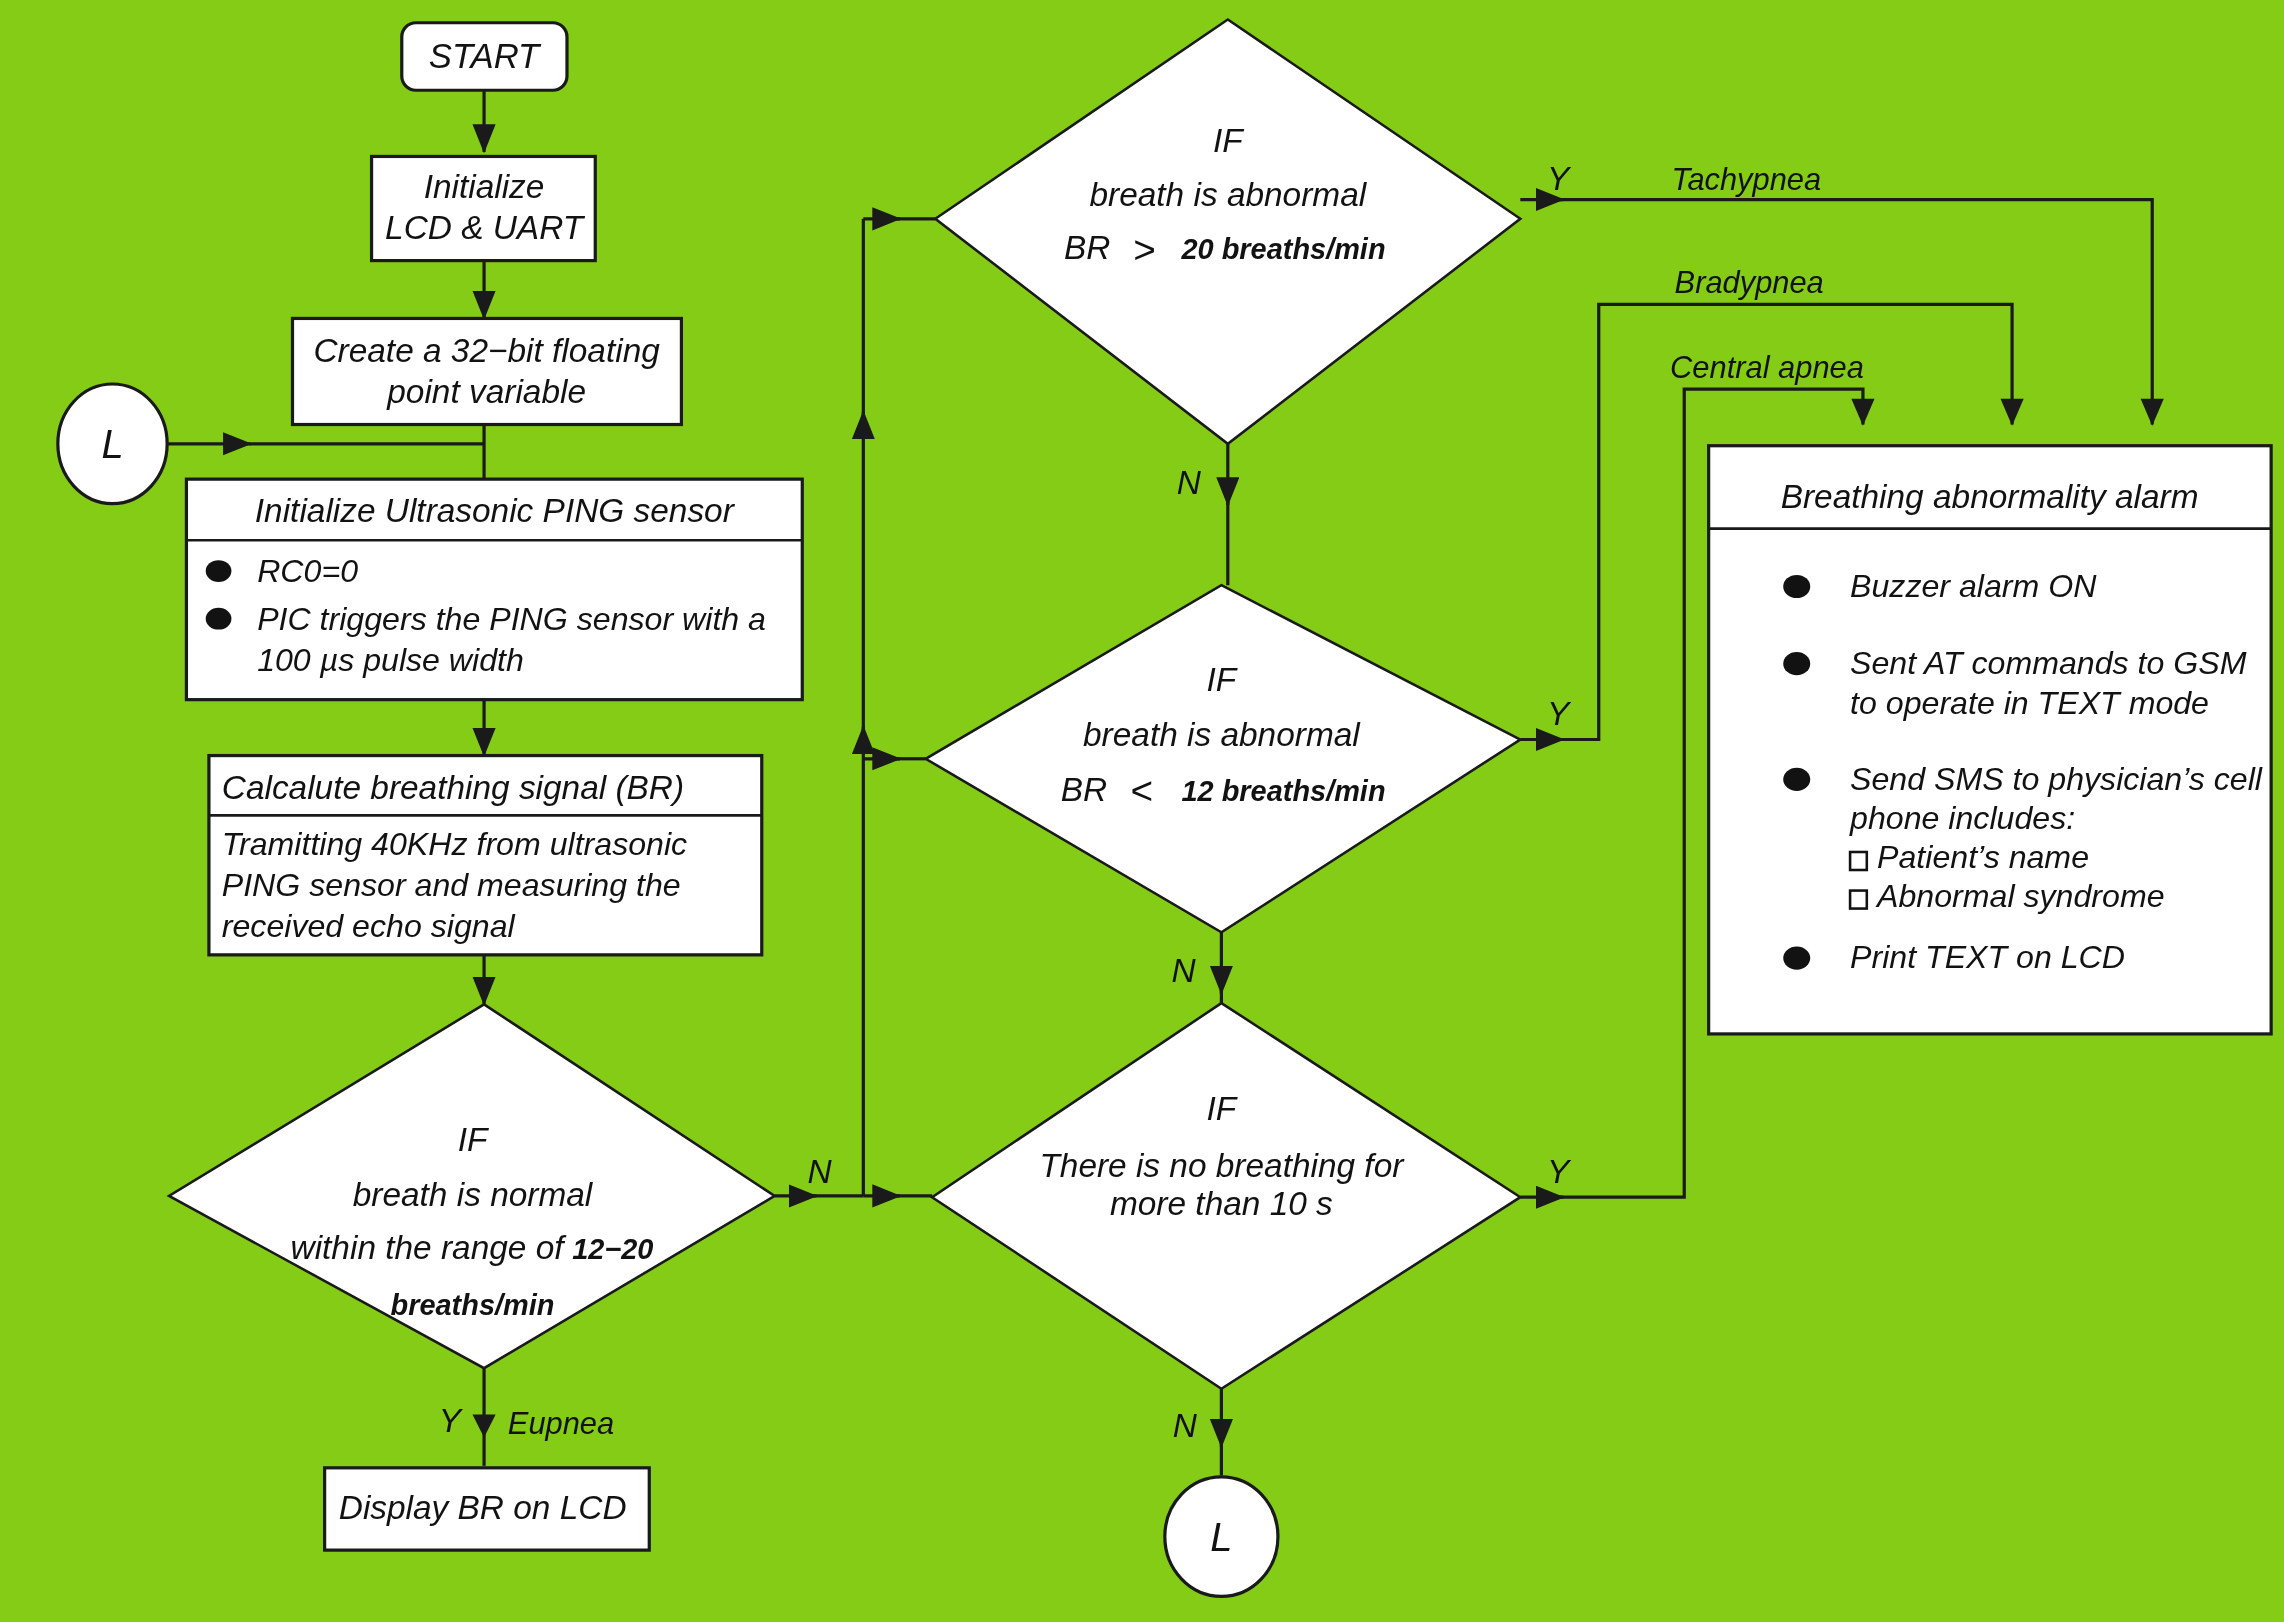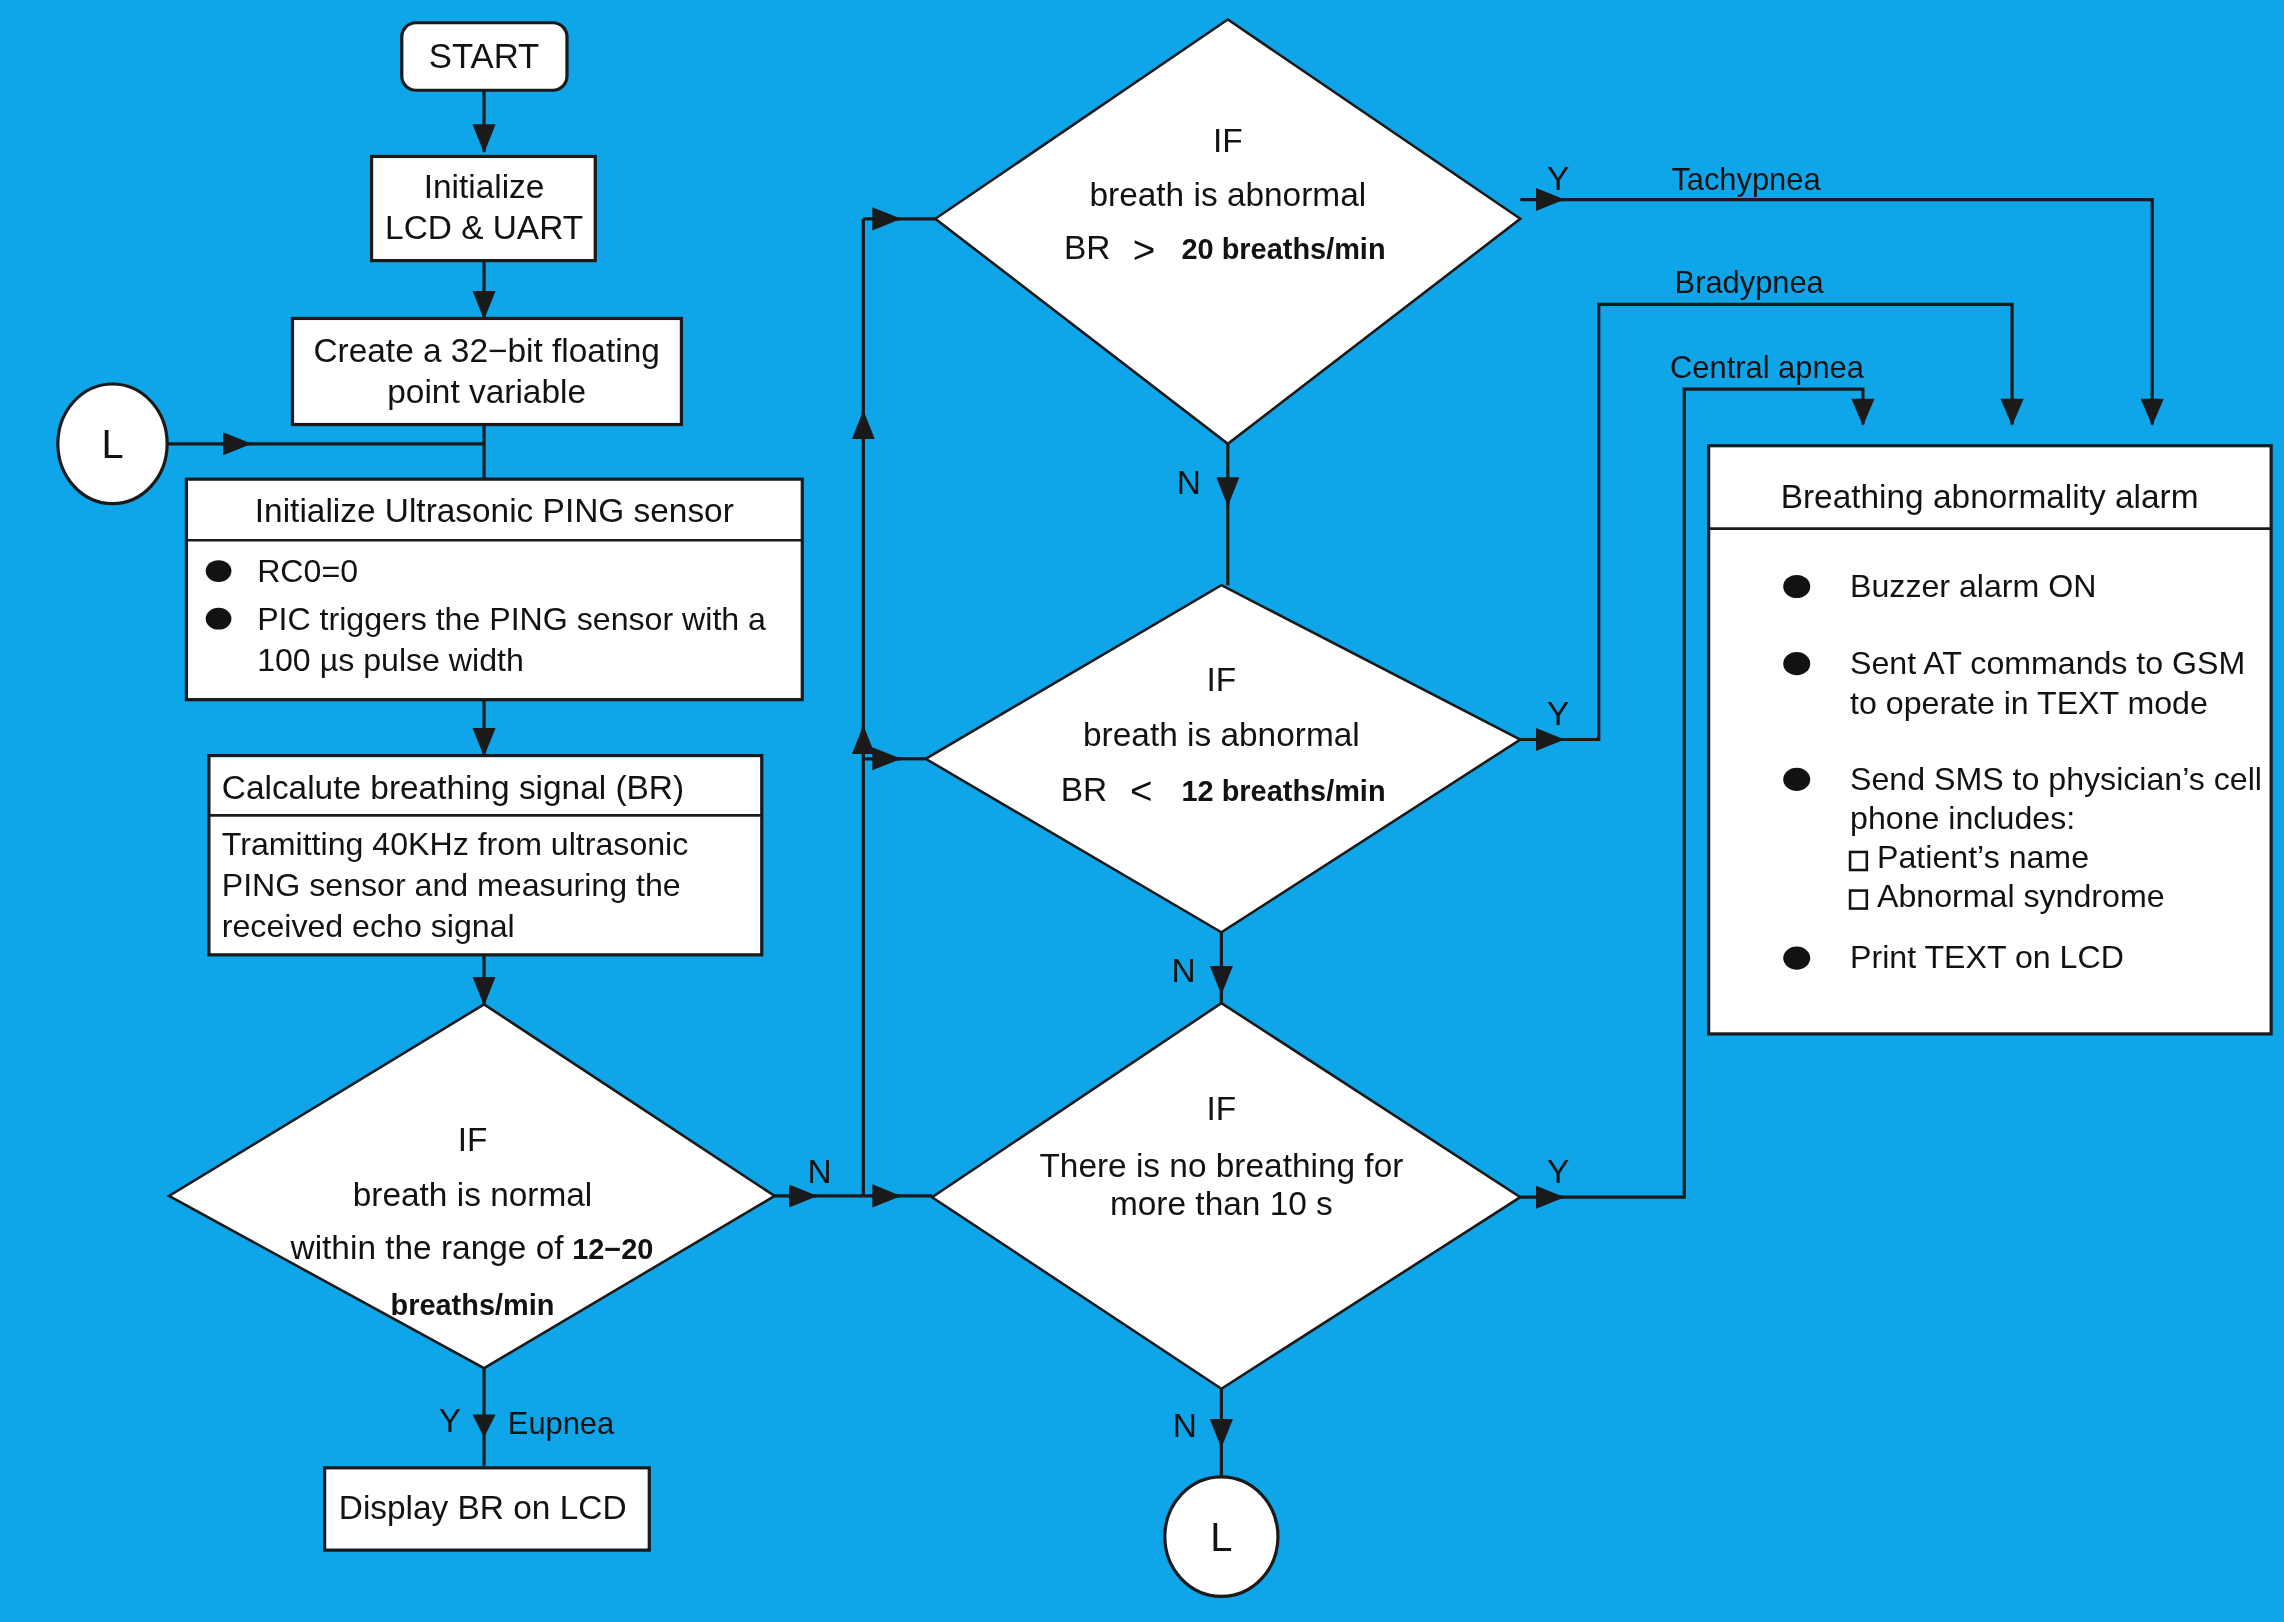--- a/index.html
+++ b/index.html
@@ -1,17 +1,17 @@
 <!DOCTYPE html>
 <html style="font-size:10.3px"><head>
 <meta charset="utf-8">
 <style>
   html,body{margin:0;padding:0;background:#ffffff;}
   body{font-family:"Liberation Sans",sans-serif;}
-  #stage{position:relative;width:2284px;height:1623px;background:#0ea5e9;overflow:hidden;}
+  #stage{position:relative;width:2284px;height:1623px;background:#84cc16;overflow:hidden;font-style:italic;}
   svg{position:absolute;left:0;top:0;width:2284px;height:1623px;}
   .shape{fill:#ffffff;stroke:#1a1a1a;}
   .box{stroke-width:5;}
   .diamond{stroke-width:4;}
   .conn{stroke:#1a1a1a;stroke-width:5;fill:none;}
   .divider{stroke:#1a1a1a;stroke-width:4;}
   .txt{fill:#121212;font-family:"Liberation Sans",sans-serif;}
   .t-start{font-size:54px;}
   .t-box{font-size:52px;}
   .t-boxhdr{font-size:52px;}

